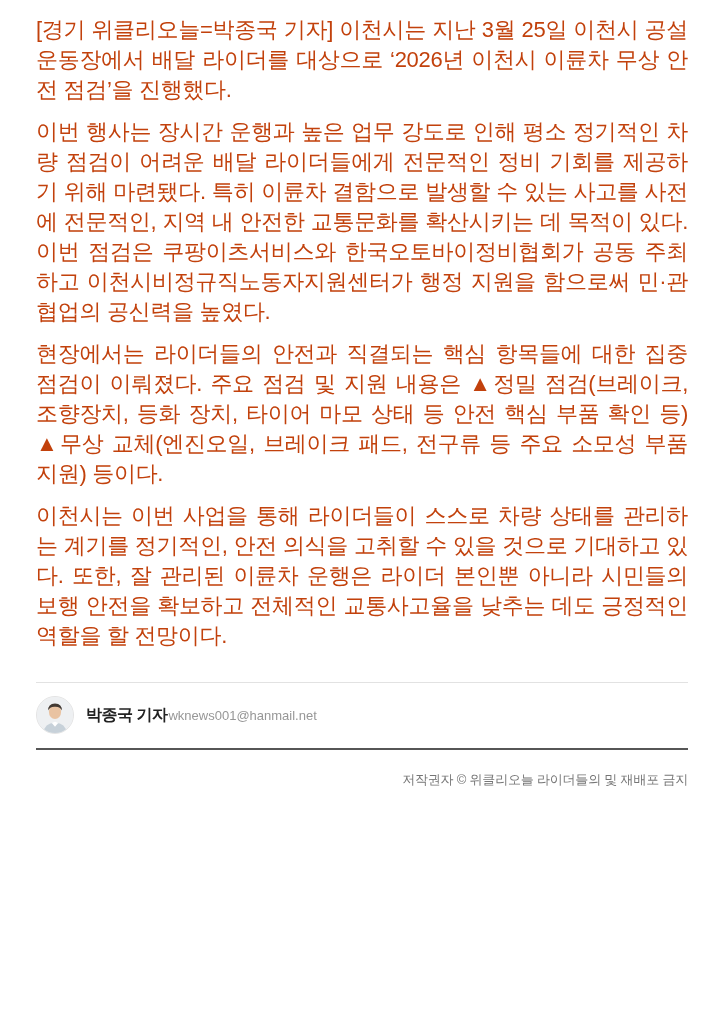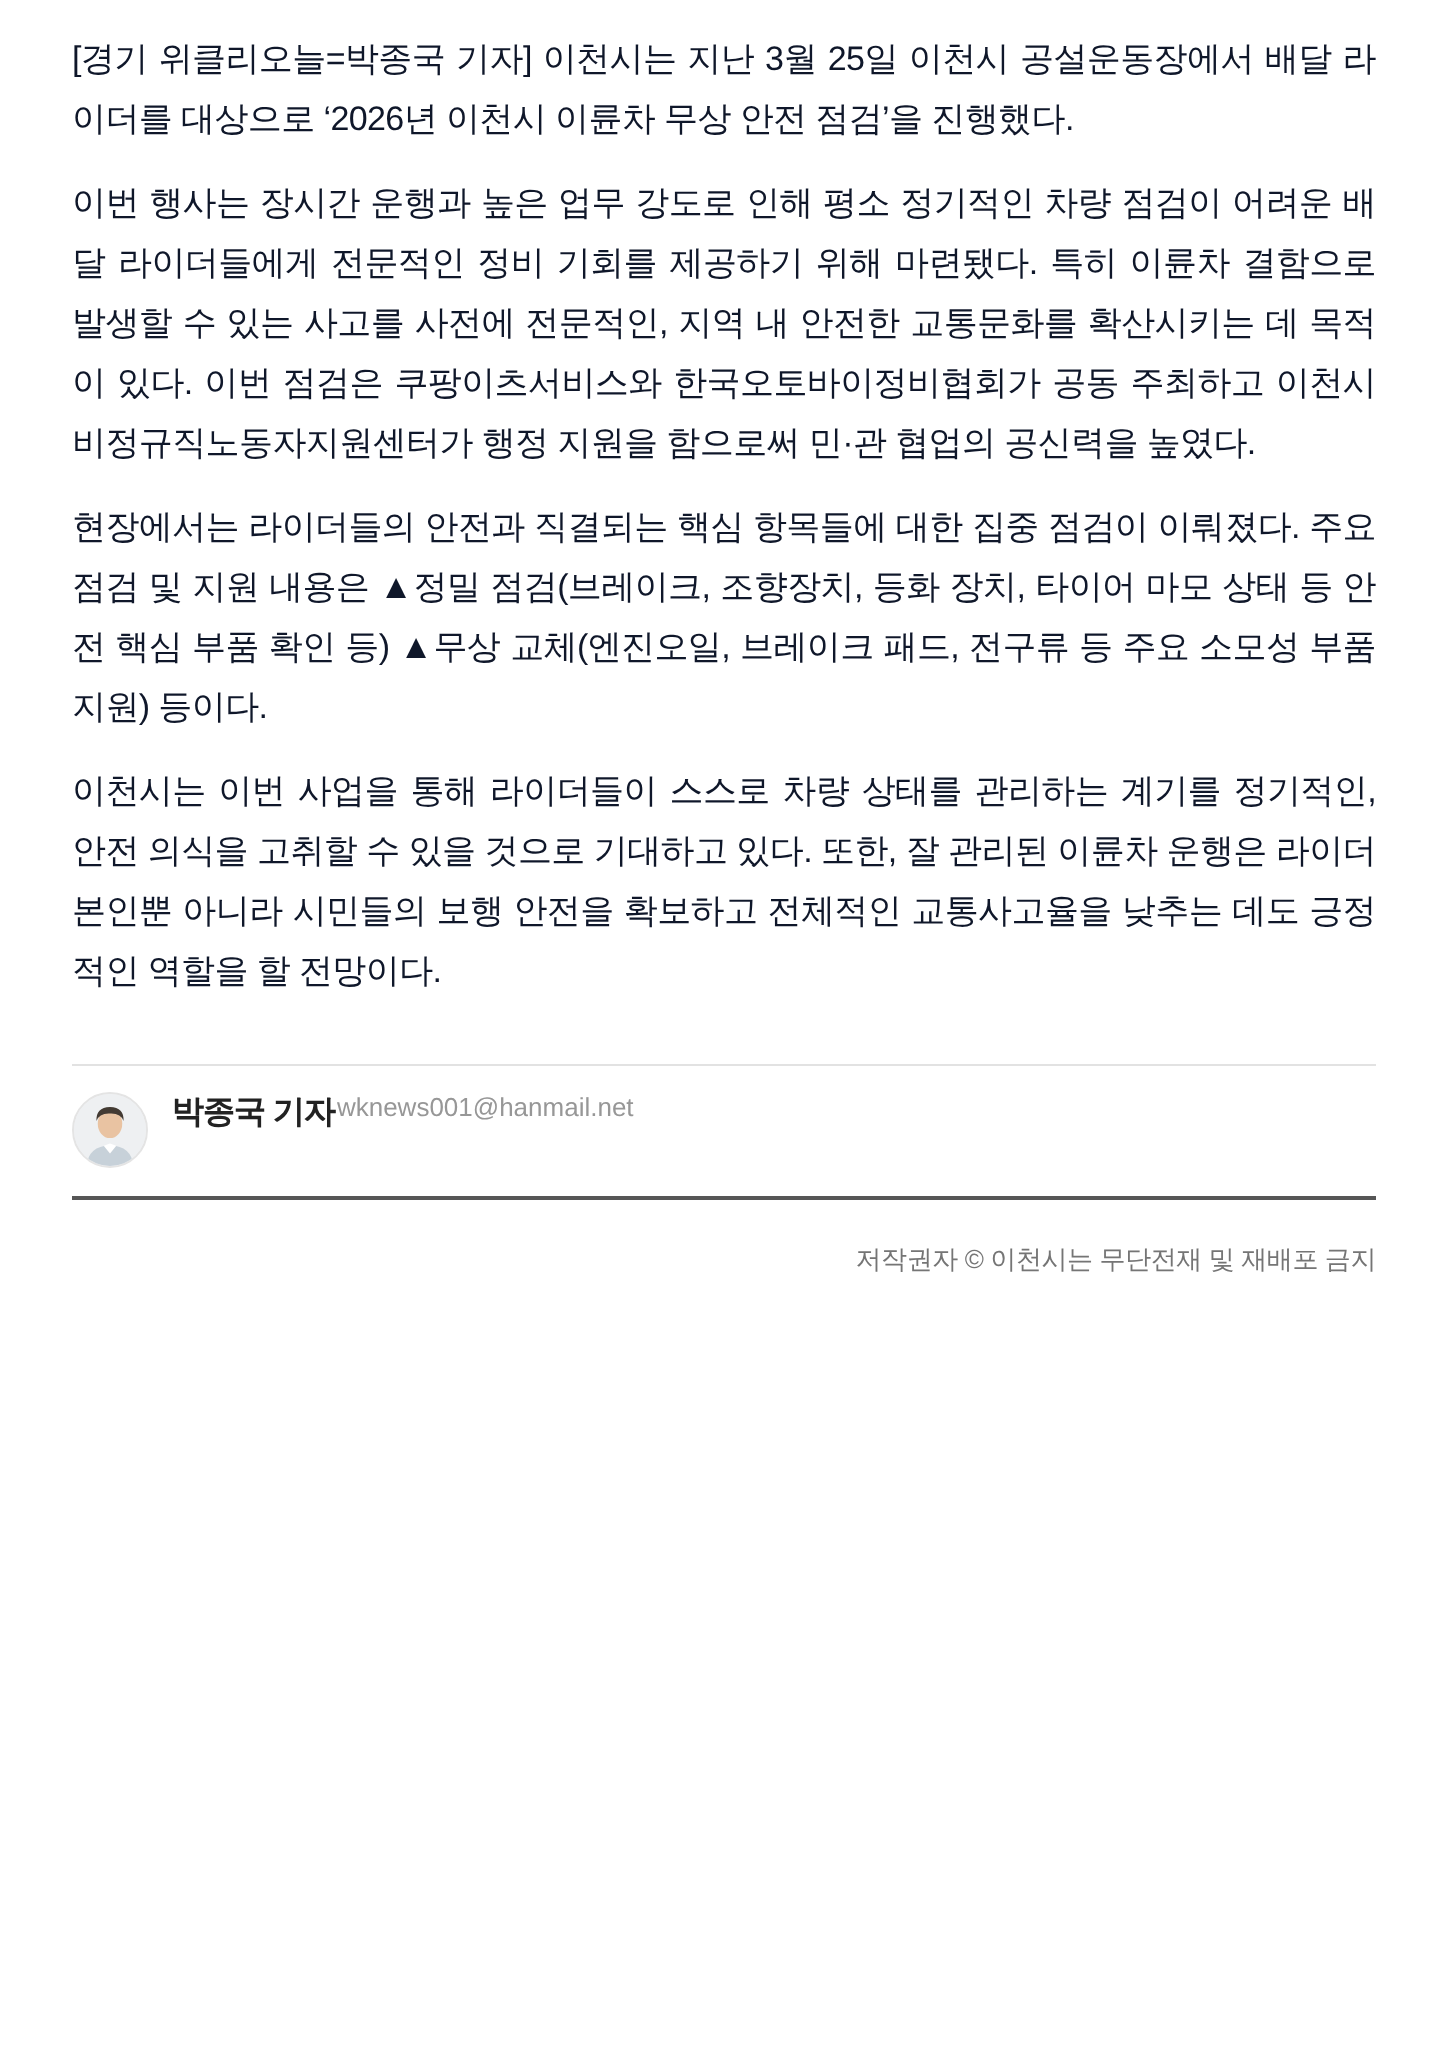--- a/index.html
+++ b/index.html
@@ -8,36 +8,36 @@
     width: 722px;
     height: 1024px;
     margin: 0 auto;
     font-family: "Liberation Sans", "DejaVu Sans", sans-serif;
     overflow: hidden;
   }
   .article-wrap {
     padding: 15px 34px 0 36px;
   }
   .article-body p {
-    font-size: 17px;
+    font-size: 22px;
     line-height: 30px;
-    color: #0f172a;
+    color: #c2410c;
     letter-spacing: -0.3px;
     text-align: justify;
     word-break: break-all;
     margin: 0 0 12px 0;
   }
   .divider-light {
     border: none;
     border-top: 1px solid #e2e2e2;
     margin-top: 31px;
   }
   .reporter-row {
     display: flex;
-    align-items: flex-start;
+    align-items: center;
     padding: 13px 0 14px 0;
   }
   .avatar {
     width: 38px;
     height: 38px;
     border-radius: 50%;
     border: 1px solid #e4e4e4;
     overflow: hidden;
     background: #f0f1f3;
     flex: 0 0 auto;
@@ -94,15 +94,15 @@
         <path d="M7 40 Q8 29 20 28.5 Q32 29 33 40 Z" fill="#c7d1d9"></path>
         <path d="M16.5 28.8 L20 33 L23.5 28.8 L20 27.5 Z" fill="#ffffff"></path>
       </svg>
     </div>
     <span class="reporter-name">박종국 기자</span>
     <span class="reporter-email">wknews001@hanmail.net</span>
   </div>
 
   <hr class="divider-dark">
 
-  <div class="copyright">저작권자 © 이천시는 무단전재 및 재배포 금지</div>
+  <div class="copyright">저작권자 © 위클리오늘 라이더들의 및 재배포 금지</div>
 
 </div>
 
 </body></html>

